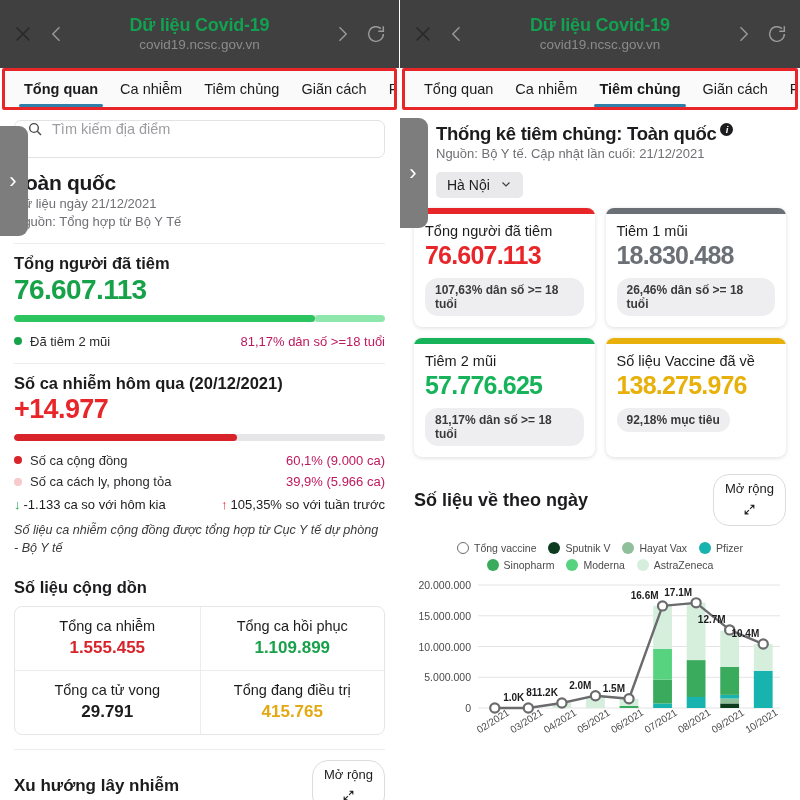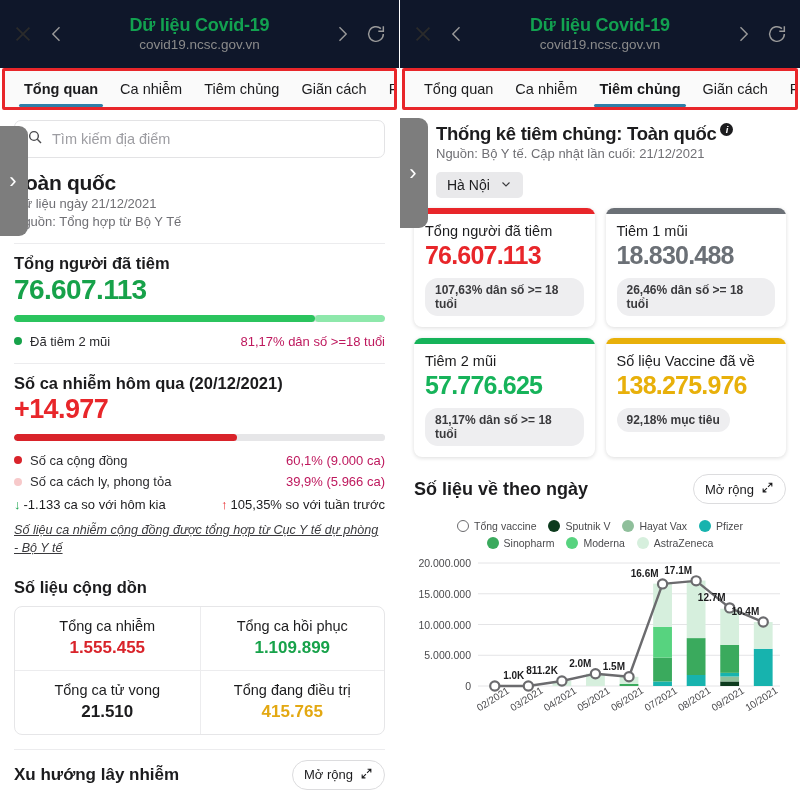--- a/index.html
+++ b/index.html
@@ -10,21 +10,21 @@
     color:#1c1c1e;
     overflow:hidden;
   }
   .screen { position:relative; width:800px; height:800px; display:flex; }
   .panel { position:relative; width:400px; height:800px; overflow:hidden; background:#fff; }
   .panel.left { border-right:1px solid #ffffff; }
 
   
   .chrome {
     height:68px; display:flex; align-items:center; padding:0 6px;
-    background:#0f172a;
+    background:#404040;
   }
   .chrome-ico {
     width:34px; height:34px; flex:0 0 34px;
     display:flex; align-items:center; justify-content:center;
     color:#2b2b2b;
   }
   .chrome-ico.nav { color:#9a9a9a; }
   .chrome-title { flex:1; text-align:center; line-height:1.15; padding:0 2px; }
   .chrome-title .t {
     font-size:18px; font-weight:600; color:#12a150; letter-spacing:-.2px;
@@ -54,21 +54,21 @@
     position:absolute; left:0; width:28px; height:110px; z-index:30;
     background:#7d7d7d; border-radius:0 9px 9px 0;
     display:flex; align-items:center; justify-content:center;
   }
   .drawer span { color:#fff; font-size:22px; line-height:1; font-weight:300; margin-left:-2px;}
 
   
   .content { padding:0 14px; }
   .search {
     margin-top:10px; height:38px; border:1px solid #e3e3e5; border-radius:7px;
-    display:flex; align-items:center; gap:9px; padding:0 12px; background:#fff;
+    display:flex; align-items:flex-start; gap:9px; padding:0 12px; background:#fff;
   }
   .search .ph { color:#9d9da2; font-size:14.5px; }
   .region-h { margin-top:13px; font-size:21px; font-weight:700; letter-spacing:-.3px; }
   .muted-sm { font-size:13px; color:#6f6f74; line-height:1.42; }
   .rule { height:1px; background:#ececee; margin:11px 0 10px; }
 
   .sec-h { font-size:16.5px; font-weight:700; }
   .big-green { font-size:28px; font-weight:700; color:#17a24a; letter-spacing:-.6px; margin-top:1px;}
   .big-red   { font-size:27px; font-weight:700; color:#e8262a; letter-spacing:-.6px; margin-top:1px;}
 
@@ -78,39 +78,39 @@
   .legrow { display:flex; align-items:center; font-size:13px; color:#2b2b2e; line-height:1.62; }
   .legrow .dot { width:8px; height:8px; border-radius:50%; margin-right:8px; flex:0 0 8px;}
   .legrow .r { margin-left:auto; color:#be185d; }
 
   .deltarow { display:flex; font-size:13px; margin-top:5px; align-items:center;}
   .deltarow .dn { color:#1c1c1e; }
   .deltarow .arrow-dn { color:#17a24a; margin-right:3px; }
   .deltarow .arrow-up { color:#e8262a; margin-right:3px; }
   .deltarow .up { margin-left:auto; color:#1c1c1e; display:flex; align-items:center;}
 
-  .note { font-size:12.6px; font-style:italic; color:#3a3a3d; line-height:1.45; margin-top:9px;text-decoration:underline; }
+  .note { font-size:12.6px; font-style:italic; color:#3a3a3d; line-height:1.45; margin-top:9px; }
 
   .grid2 {
     margin-top:9px; border:1px solid #e6e6e8; border-radius:8px; overflow:hidden;
     display:grid; grid-template-columns:1fr 1fr;
   }
   .cell { padding:11px 6px 12px; text-align:center; }
   .cell + .cell { border-left:1px solid #ececee; }
   .grid2 .cell:nth-child(3), .grid2 .cell:nth-child(4){ border-top:1px solid #ececee; }
   .grid2 .cell:nth-child(3){ border-left:none; }
   .cell .lbl { font-size:14.5px; color:#1c1c1e; }
   .cell .val { font-size:17px; font-weight:700; margin-top:4px; }
 
   .secrow { display:flex; align-items:center; margin-top:13px; }
   .secrow .sec-h2 { font-size:17px; font-weight:700; }
   .expand {
     margin-left:auto; border:1px solid #dcdcde; border-radius:16px;
     padding:6px 11px; font-size:13px; display:flex; align-items:center; gap:7px;
-    background:#fff; color:#1c1c1e;
+    background:#fff; color:#1c1c1e;flex-direction:column;
   }
 
   
   .vtitle { font-size:18.5px; font-weight:700; letter-spacing:-.3px; display:flex; align-items:flex-start; gap:4px;}
   .info-i {
     width:13px;height:13px;border-radius:50%;background:#1c1c1e;color:#fff;
     font-size:9.5px;font-weight:700;display:inline-flex;align-items:center;justify-content:center;
     font-style:italic;
   }
   .select {
@@ -255,21 +255,21 @@
         <div class="cell">
           <div class="lbl">Tổng ca nhiễm</div>
           <div class="val" style="color:#d9232a">1.555.455</div>
         </div>
         <div class="cell">
           <div class="lbl">Tổng ca hồi phục</div>
           <div class="val" style="color:#17a24a">1.109.899</div>
         </div>
         <div class="cell">
           <div class="lbl">Tổng ca tử vong</div>
-          <div class="val" style="color:#1c1c1e">21.510</div>
+          <div class="val" style="color:#1c1c1e">29.791</div>
         </div>
         <div class="cell">
           <div class="lbl">Tổng đang điều trị</div>
           <div class="val" style="color:#e3a812">415.765</div>
         </div>
       </div>
 
       <div class="rule" style="margin-top:14px"></div>
 
       <div class="secrow" style="margin-top:4px">

